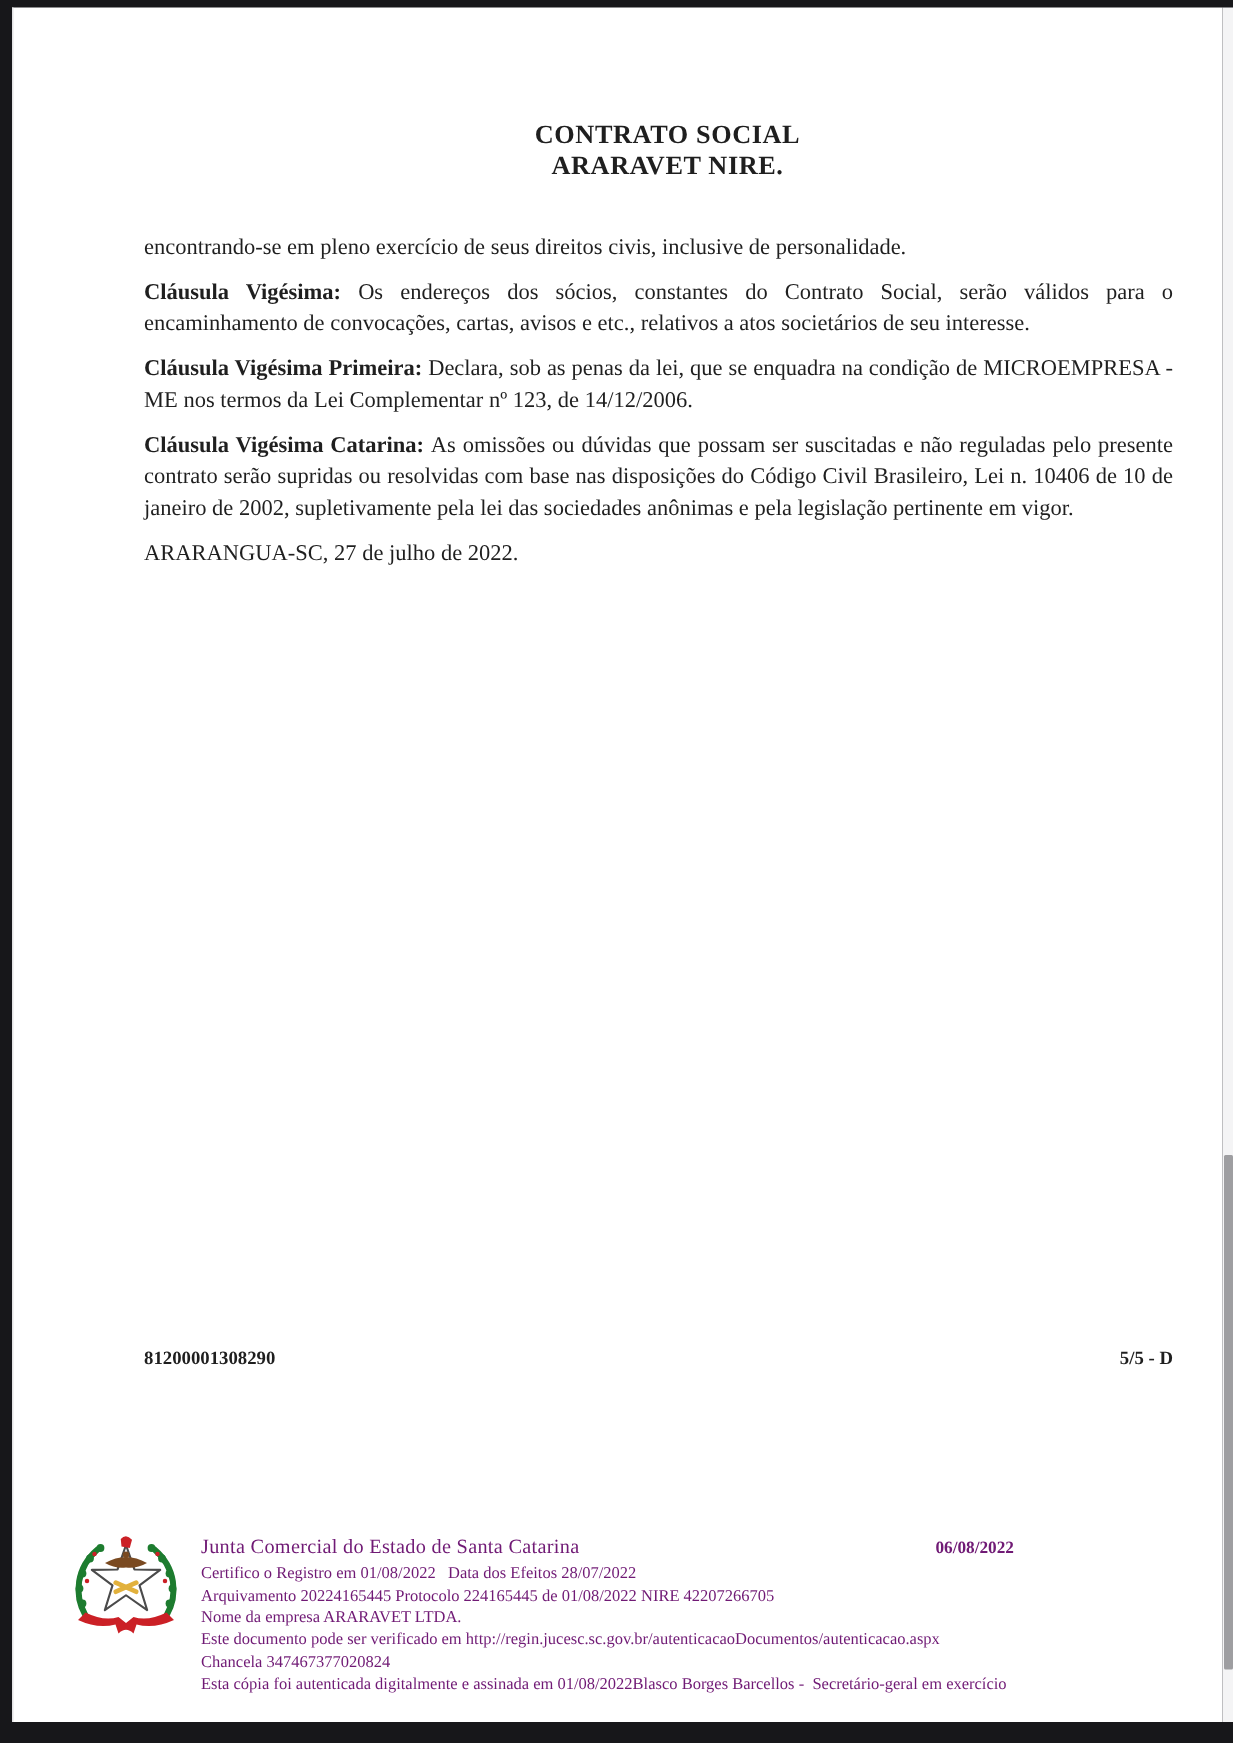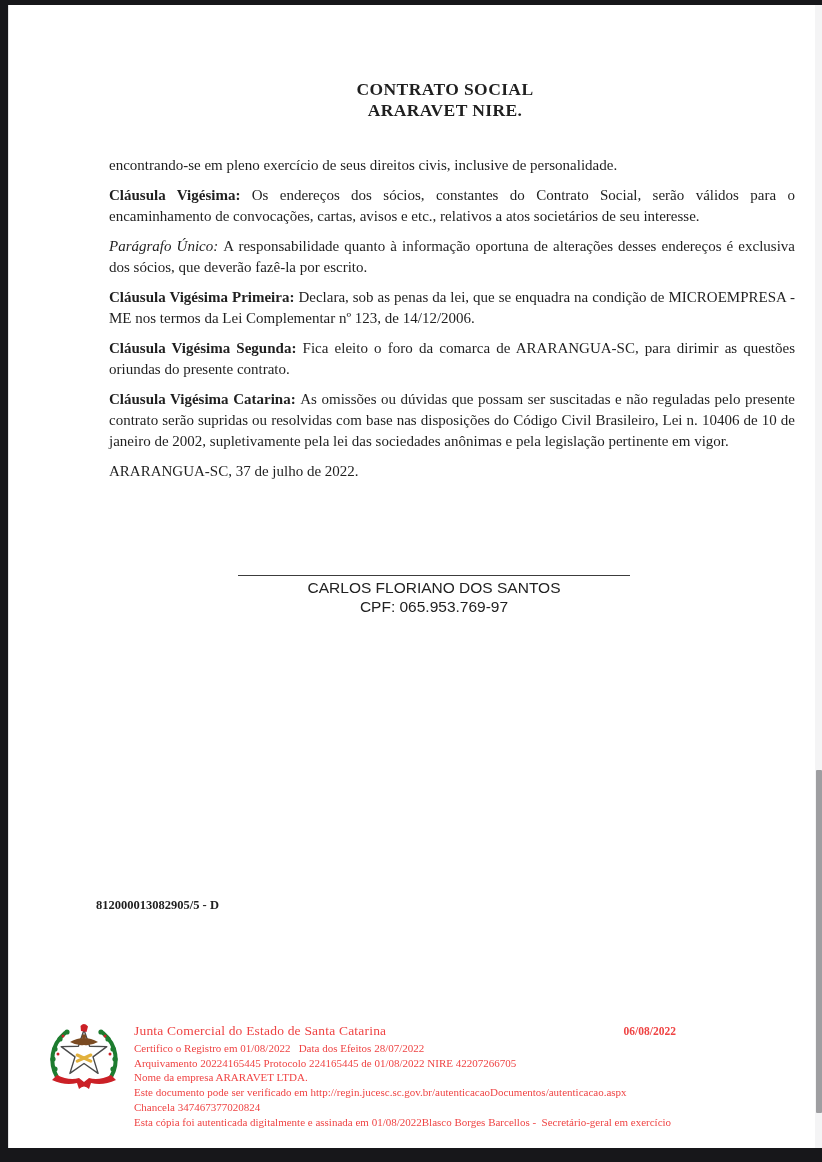--- a/index.html
+++ b/index.html
@@ -42,21 +42,21 @@
     text-align: center;
     font-weight: bold;
     font-size: 17.5px;
     line-height: 21px;
     letter-spacing: 0.4px;
     padding-left: 33px;
   }
 
   .body-text {
     position: absolute;
-    left: 100px; top: 150px; width: 686px;
+    left: 87px; top: 150px; width: 686px;
     font-size: 15px;
     line-height: 21px;
     text-align: justify;
   }
   .body-text p.para { margin: 0 0 9px 0; }
   .lead-bold { font-weight: bold; }
   .lead-italic { font-style: italic; }
 
   .signature {
     position: absolute;
@@ -69,30 +69,30 @@
   }
   .sig-rule {
     width: 392px; margin: 0 auto 2px auto;
     border-top: 1.5px solid #3c3c3c;
     height: 0;
   }
 
   .page-meta {
     position: absolute;
     left: 87px; top: 893px; width: 686px;
-    display: flex; 
+    display: flex; justify-content: space-between;
     font-size: 12.5px; font-weight: bold;
   }
 
   .cert-block { position: absolute; left: 0; top: 1016px; width: 100%; }
   .cert-logo { position: absolute; left: 36px; top: 2px; }
   .cert-text {
     position: absolute;
     left: 125px; top: 0; width: 542px;
-    color: #ef4444;
+    color: #701a75;
   }
   .cert-title-row {
     display: flex; justify-content: space-between; align-items: baseline;
     font-size: 13.5px; line-height: 19px;
   }
   .cert-org { letter-spacing: 0.2px; }
   .cert-date { font-size: 11.5px; font-weight: bold; }
   .cert-lines { font-size: 11px; line-height: 14.7px; white-space: pre-wrap; }
 </style>
 </head>
@@ -103,32 +103,25 @@
   <div class="page">
 
     <div class="title-block">
       <div>CONTRATO SOCIAL</div>
       <div>ARARAVET NIRE.</div>
     </div>
 
     <div class="body-text" id="paragraphs">
         <p class="para">encontrando-se em pleno exercício de seus direitos civis, inclusive de personalidade.</p>
         <p class="para"><span class="lead-bold">Cláusula Vigésima: </span>Os endereços dos sócios, constantes do Contrato Social, serão válidos para o encaminhamento de convocações, cartas, avisos e etc., relativos a atos societários de seu interesse.</p>
-        <p class="para"><span class="lead-italic">Parágrafo Único: </span>A responsabilidade quanto à informação oportuna de alterações desses endereços é exclusiva dos sócios, que deverão fazê-la por escrito.</p>
         <p class="para"><span class="lead-bold">Cláusula Vigésima Primeira: </span>Declara, sob as penas da lei, que se enquadra na condição de MICROEMPRESA - ME nos termos da Lei Complementar nº 123, de 14/12/2006.</p>
-        <p class="para"><span class="lead-bold">Cláusula Vigésima Segunda: </span>Fica eleito o foro da comarca de ARARANGUA-SC, para dirimir as questões oriundas do presente contrato.</p>
         <p class="para"><span class="lead-bold">Cláusula Vigésima Catarina: </span>As omissões ou dúvidas que possam ser suscitadas e não reguladas pelo presente contrato serão supridas ou resolvidas com base nas disposições do Código Civil Brasileiro, Lei n. 10406 de 10 de janeiro de 2002, supletivamente pela lei das sociedades anônimas e pela legislação pertinente em vigor.</p>
-        <p class="para">ARARANGUA-SC, 37 de julho de 2022.</p>
+        <p class="para">ARARANGUA-SC, 27 de julho de 2022.</p>
       </div>
 
-    <div class="signature">
-      <div class="sig-rule"></div>
-      <div>CARLOS FLORIANO DOS SANTOS</div>
-      <div>CPF: 065.953.769-97</div>
-    </div>
 
     <div class="page-meta">
       <span>81200001308290</span>
       <span>5/5 - D</span>
     </div>
 
     <div class="cert-block">
       <svg class="cert-logo" width="78" height="72" viewBox="0 0 78 72">
 
         <path d="M12 54 C4 40 6 22 20 10" stroke="#1d7c2f" stroke-width="4" fill="none" stroke-linecap="round"></path>

